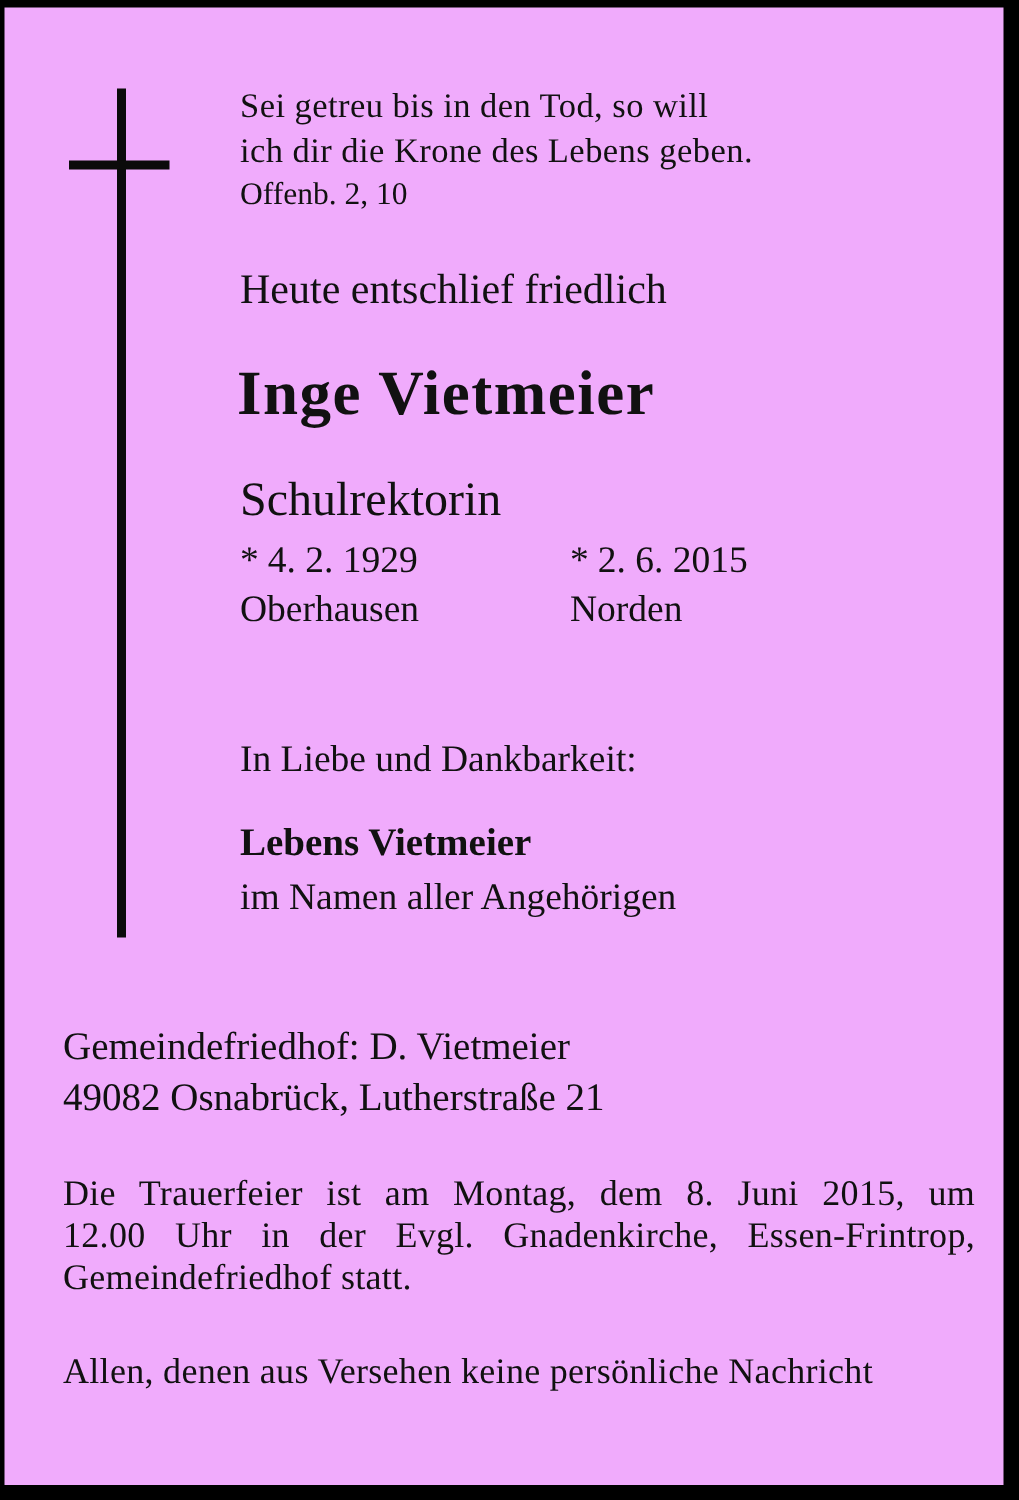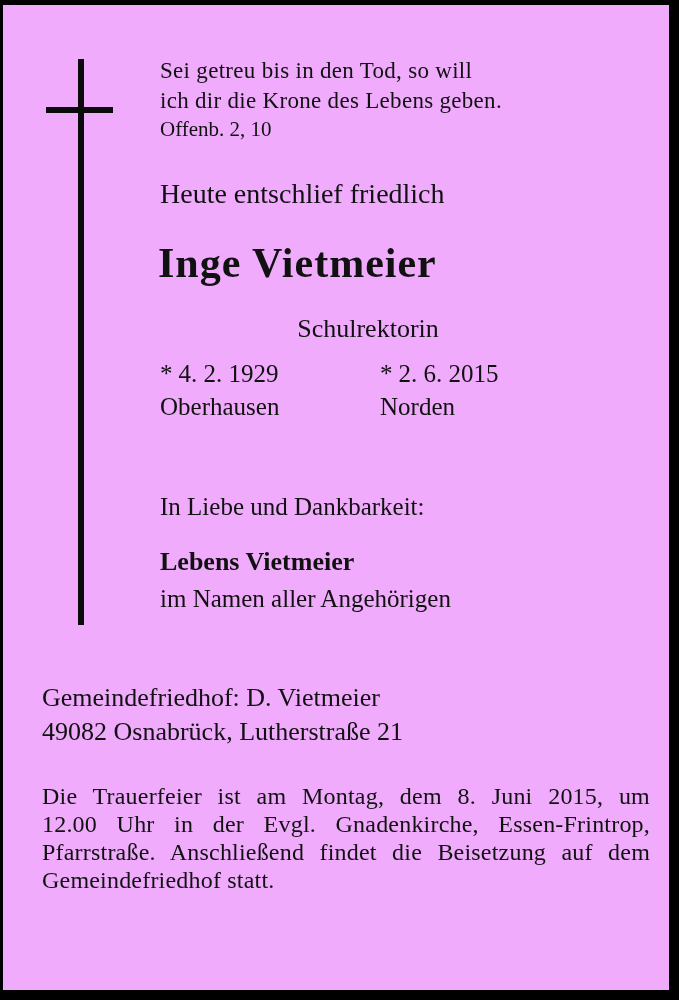--- a/index.html
+++ b/index.html
@@ -20,21 +20,21 @@
   }
   .abs { position: absolute; }
   
   .cross-v { position: absolute; left: 75px; top: 54px; width: 6px; height: 566px; background: #0b0b0b; }
   .cross-h { position: absolute; left: 43px; top: 102px; width: 67px; height: 6px; background: #0b0b0b; }
   
   .verse        { left: 157px; top: 51px;  font-size: 23px; line-height: 30px; letter-spacing: 0.3px; }
   .verse-src    { left: 157px; top: 112px; font-size: 21px; }
   .intro        { left: 157px; top: 173px; font-size: 28px; }
   .name         { left: 155px; top: 227px; font-size: 42px; font-weight: bold; letter-spacing: 1px; line-height: 62px; }
-  .title-line   { left: 157px; top: 309px; width: 416px; text-align: center; font-size: 26px; }
+  .title-line   { left: 157px; top: 309px; width: 416px; text-align: left; font-size: 32px; }
   .dates-birth  { left: 157px; top: 352px; font-size: 25px; line-height: 33px; }
   .dates-death  { left: 377px; top: 352px; font-size: 25px; line-height: 33px; }
   .farewell     { left: 157px; top: 488px; font-size: 25px; }
   .mourner      { left: 157px; top: 542px; font-size: 26px; font-weight: bold; }
   .mourner-sub  { left: 157px; top: 580px; font-size: 25px; }
   .address      { left: 39px;  top: 676px; font-size: 26px; line-height: 34px; }
   .para         { left: 39px;  width: 608px; font-size: 24px; line-height: 28px; letter-spacing: 0.2px; }
   .funeral      { top: 777px; }
   .closing      { top: 896px; }
   .jline        { text-align: justify; text-align-last: justify; }
@@ -86,21 +86,21 @@
     <div class="abs mourner-sub">im Namen aller Angehörigen</div>
 
     <div class="abs address">
       <div>Gemeindefriedhof: D. Vietmeier</div>
       <div>49082 Osnabrück, Lutherstraße 21</div>
     </div>
 
     <div class="abs para funeral jpara">
         <div class="jline">Die Trauerfeier ist am Montag, dem 8. Juni 2015, um</div>
         <div class="jline">12.00 Uhr in der Evgl. Gnadenkirche, Essen-Frintrop,</div>
-        <div class="jline">Pfarrstraße. Anschließend findet die Beisetzung auf dem</div>
         <div class="jline">Gemeindefriedhof statt.</div>
       </div>
 
     <div class="abs para closing jpara">
+        <div class="jline">Allen, denen aus Versehen keine persönliche Nachricht</div>
       </div>
 
   </div>
 </div>
 
 </body></html>

